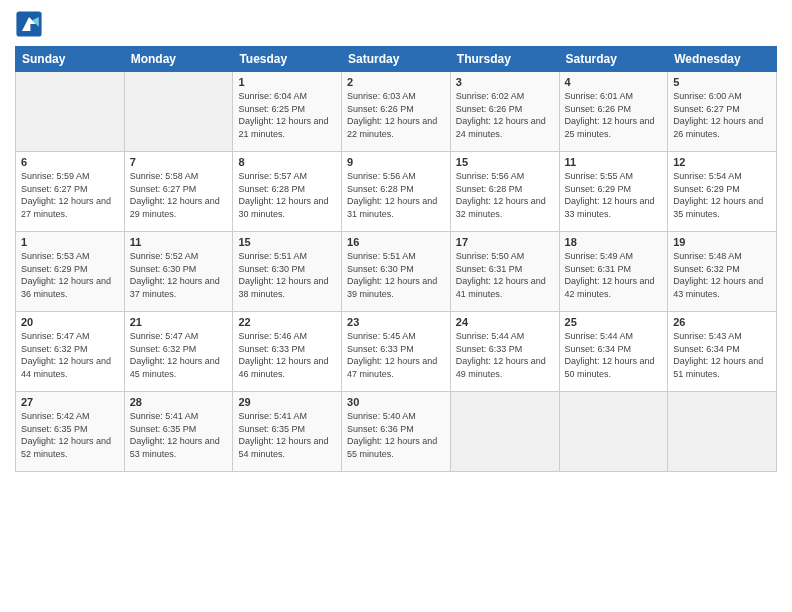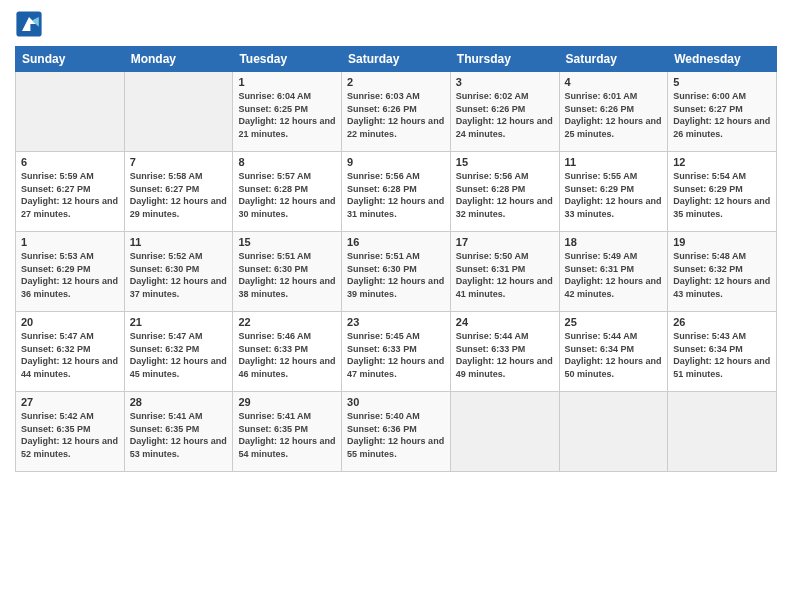--- a/index.html
+++ b/index.html
@@ -79,21 +79,20 @@
       font-size: 11px;
       font-weight: bold;
       color: #333;
       display: block;
       margin-bottom: 2px;
     }
     .sun-info {
       font-size: 9px;
       color: #444;
       line-height: 1.4;
-      font-weight: bold;
     }
     tbody tr:nth-child(odd) td {
       background-color: #f9f9f9;
     }
     tbody tr:nth-child(even) td {
       background-color: #fff;
     }
     .empty-cell {
       background-color: #f0f0f0 !important;
     }

